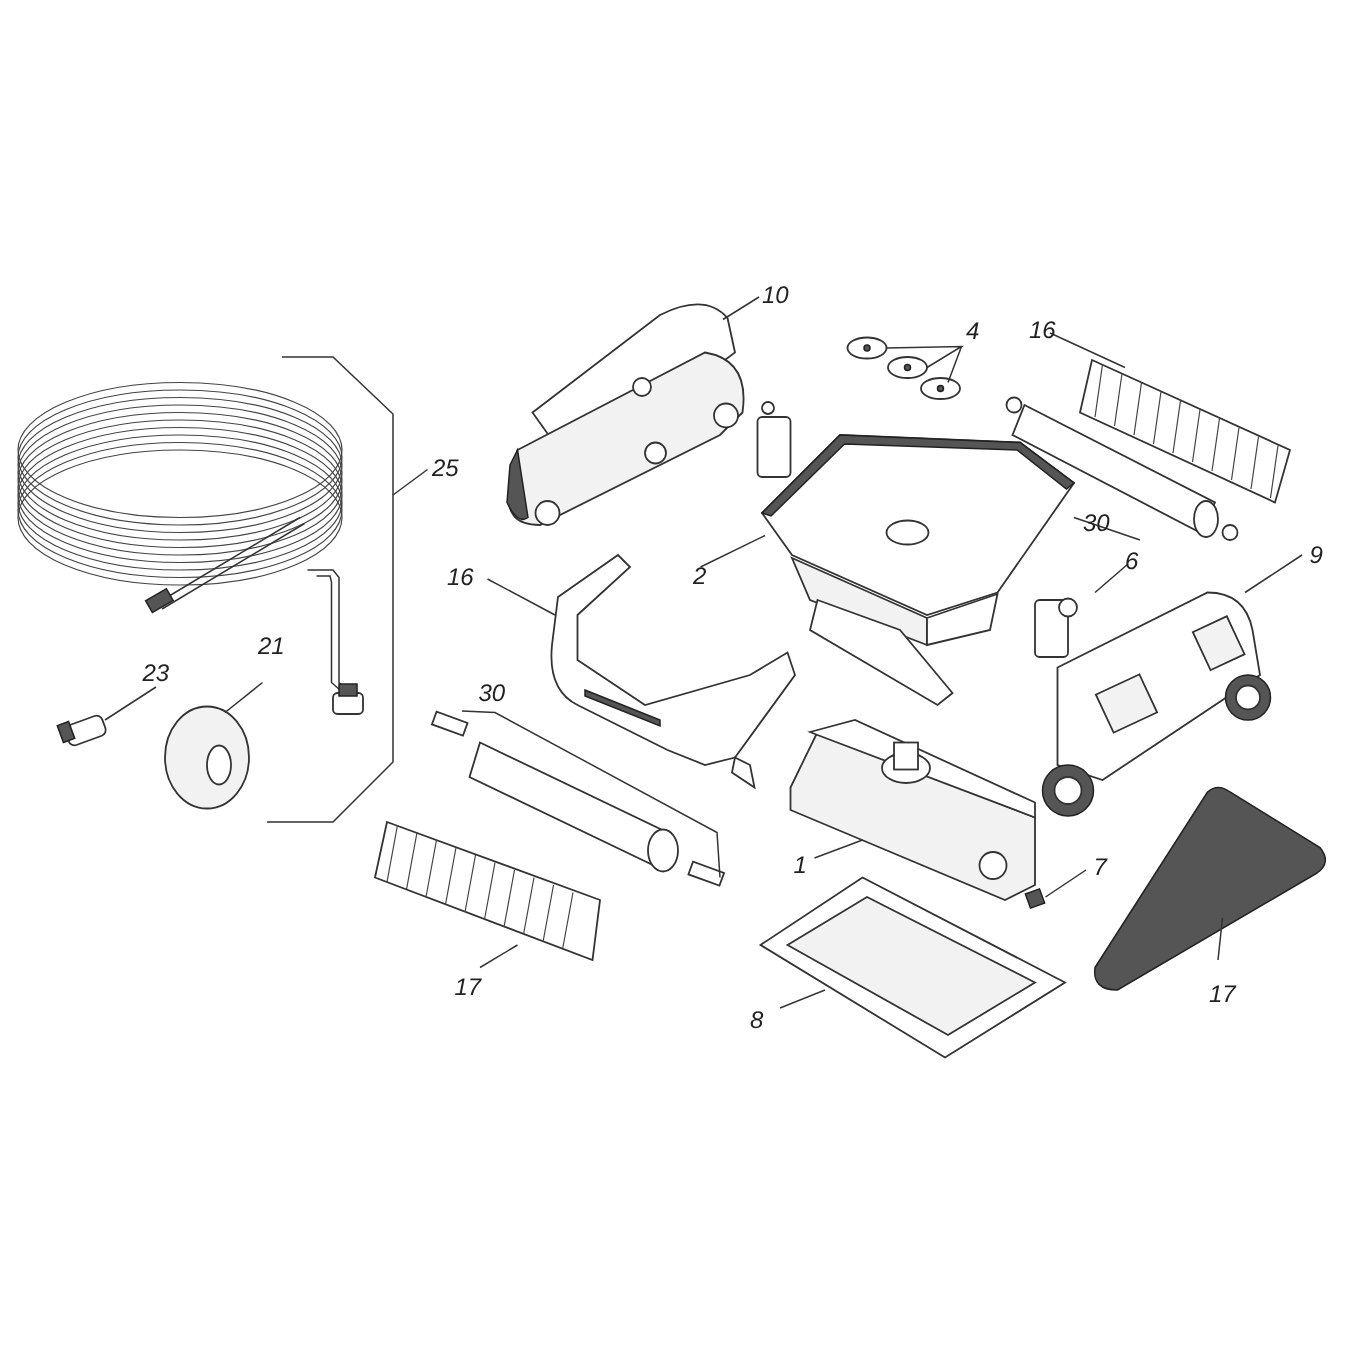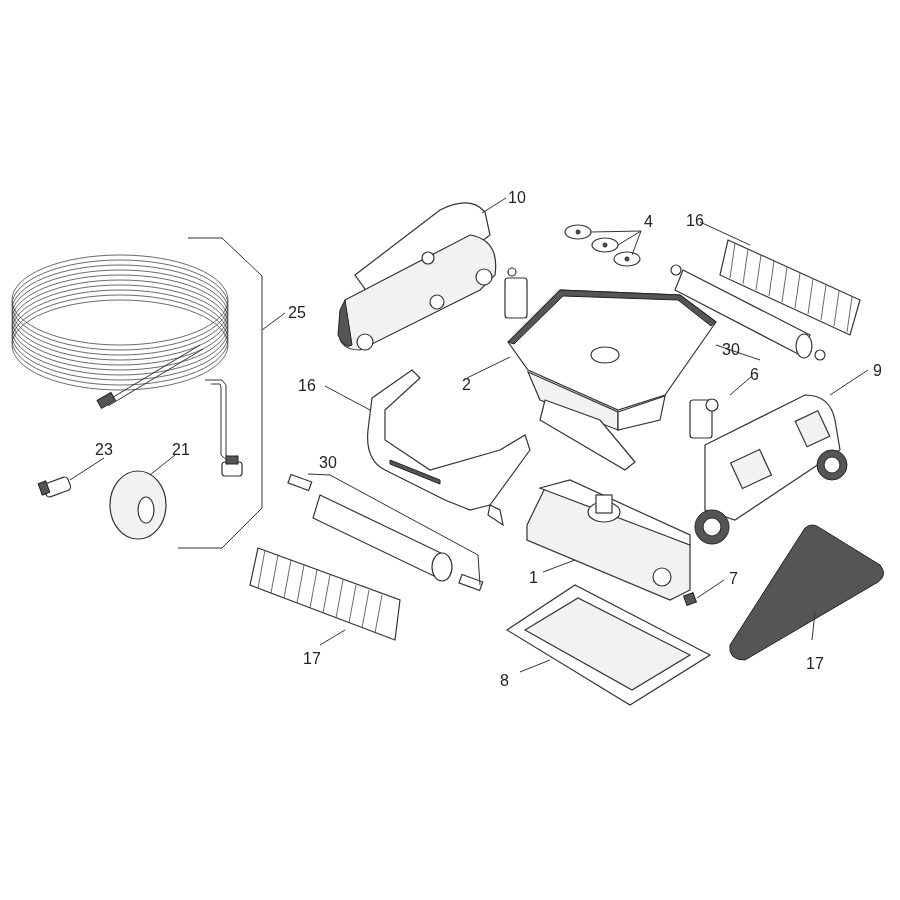--- a/index.html
+++ b/index.html
@@ -1,17 +1,17 @@
 <!DOCTYPE html>
 <html><head>
 <meta charset="utf-8">
 <style>
   html, body { margin: 0; padding: 0; background: #ffffff; }
   body { width: 900px; height: 900px; position: relative; overflow: hidden; font-family: "Liberation Sans", sans-serif; }
-  #diagram { position: absolute; left: 0; top: 0; width: 900px; height: 900px; }
+  #diagram { position: absolute; left: 0; top: 0; width: 900px; height: 900px; font-style: italic; }
   .label { position: absolute; font-size: 16px; color: #222; line-height: 1; }
   svg .p { fill: #fff; stroke: #333; stroke-width: 1.2; }
   svg .pg { fill: #f2f2f2; stroke: #333; stroke-width: 1.2; }
   svg .pd { fill: #555; stroke: #222; stroke-width: 1; }
   svg .ln { fill: none; stroke: #333; stroke-width: 1; }
   svg .thin { fill: none; stroke: #444; stroke-width: 0.8; }
 </style>
 </head>
 <body>
 
@@ -179,20 +179,20 @@
   <span class="label" style="left:508px;top:190px;">10</span>
   <span class="label" style="left:644px;top:214px;">4</span>
   <span class="label" style="left:686px;top:213px;">16</span>
   <span class="label" style="left:288px;top:305px;">25</span>
   <span class="label" style="left:722px;top:342px;">30</span>
   <span class="label" style="left:750px;top:367px;">6</span>
   <span class="label" style="left:873px;top:363px;">9</span>
   <span class="label" style="left:462px;top:377px;">2</span>
   <span class="label" style="left:298px;top:378px;">16</span>
   <span class="label" style="left:95px;top:442px;text-align:right;">23</span>
-  <span class="label" style="left:172px;top:442px;">21</span>
+  <span class="label" style="left:172px;top:424px;">21</span>
   <span class="label" style="left:319px;top:455px;">30</span>
   <span class="label" style="left:529px;top:570px;">1</span>
   <span class="label" style="left:729px;top:571px;">7</span>
   <span class="label" style="left:303px;top:651px;">17</span>
   <span class="label" style="left:806px;top:656px;">17</span>
   <span class="label" style="left:500px;top:673px;">8</span>
 </div>
 
 </body></html>

